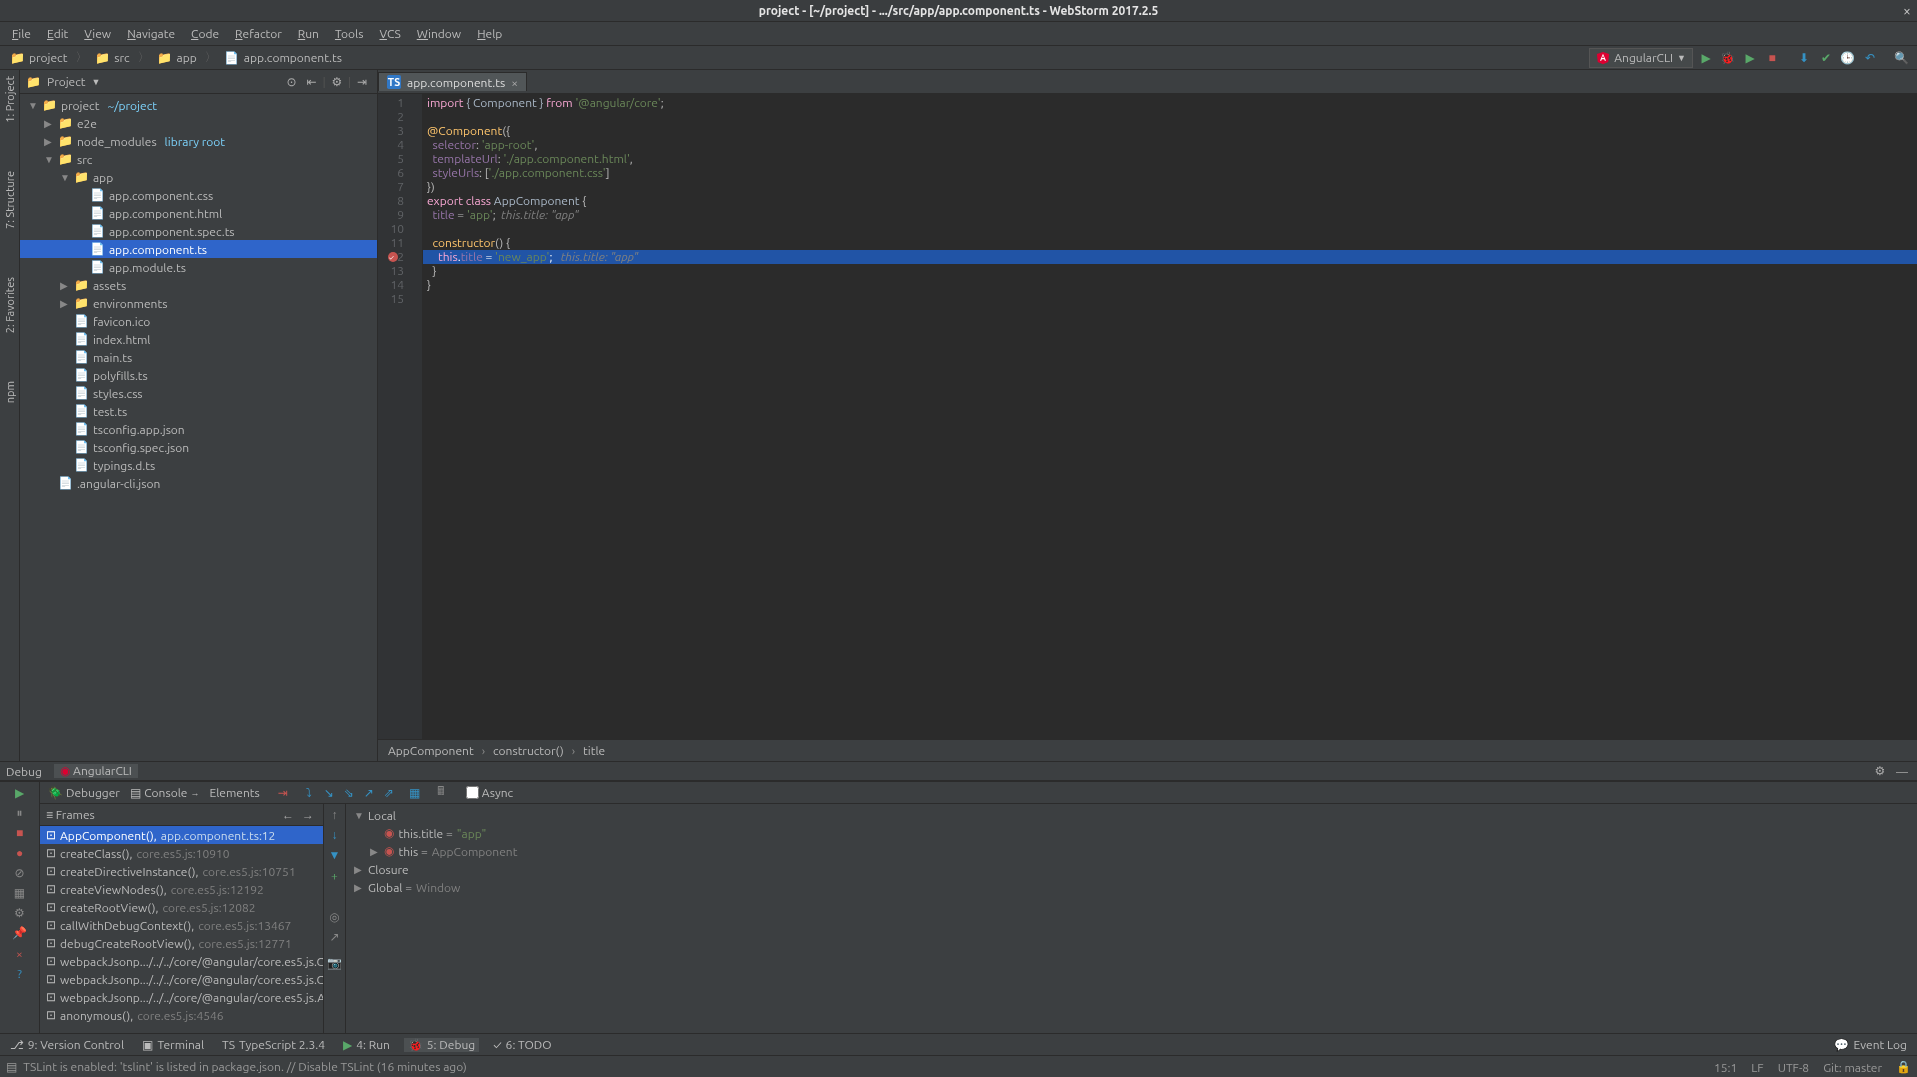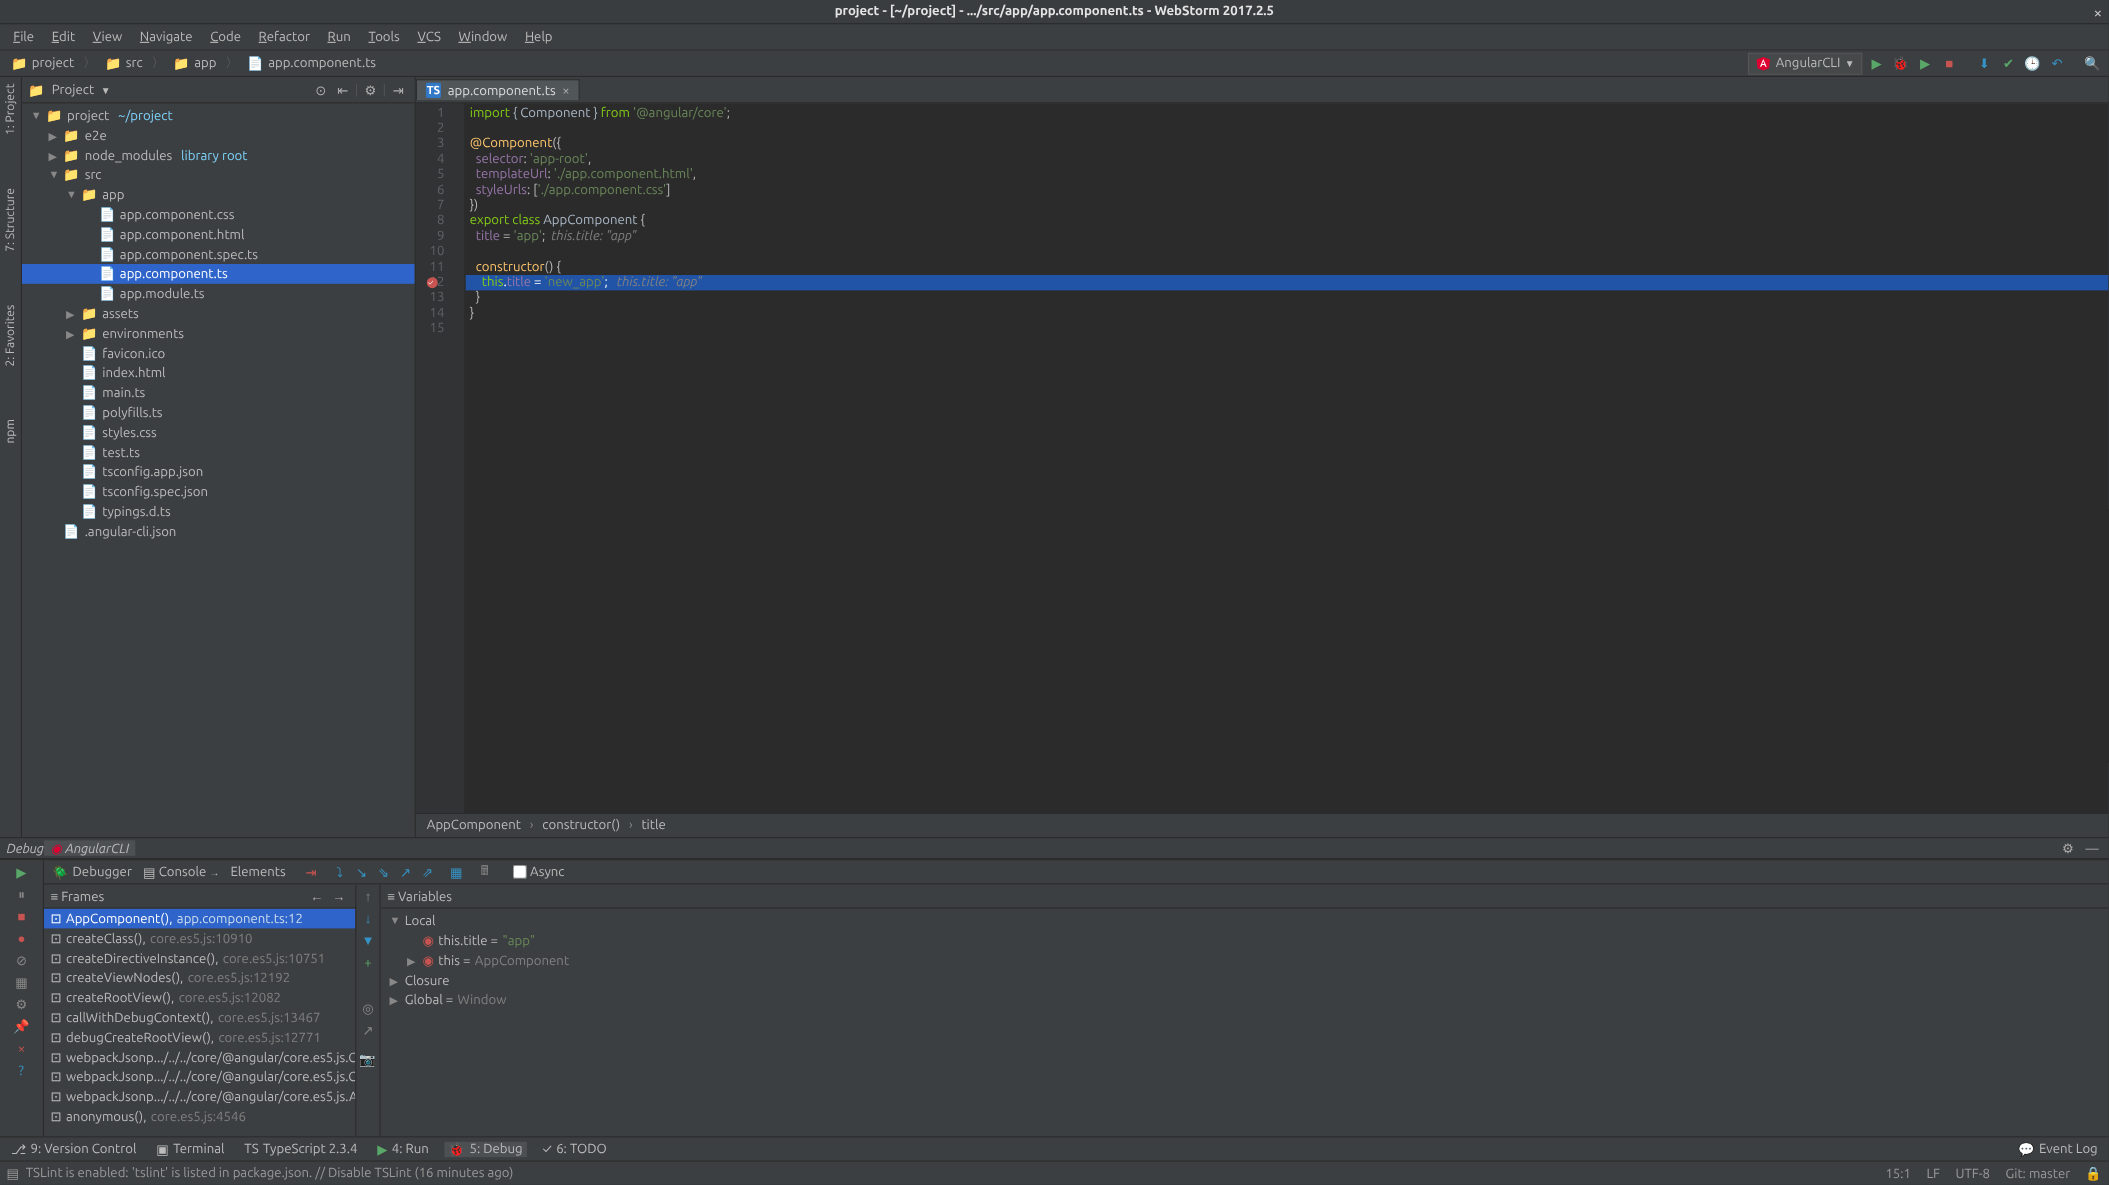--- a/index.html
+++ b/index.html
@@ -36,30 +36,30 @@
 .infobar .links { display:flex; gap:10px; }
 .infobar .link { color:#5394ec; cursor:pointer; }
 .code { flex:1; display:flex; font-family:Consolas,Monaco,monospace; position:relative; min-height:0; }
 .gutter { width:45px; background:#313335; color:#606366; text-align:right; padding:2px 18px 0 0; line-height:14px; font-size:11px; border-right:1px solid #2b2b2b; position:relative; }
 .gutter .ln { height:14px; position:relative; }
 .gutter .bp { position:absolute; left:10px; width:10px; height:10px; background:#c75450; border-radius:50%; top:2px; }
 .gutter .bp::after { content:"✓"; color:#fff; font-size:7px; position:absolute; left:1px; top:-2px; }
 .codebody { flex:1; padding-top:2px; font-size:12px; line-height:14px; white-space:pre; overflow:hidden; }
 .codebody .cl { height:14px; padding-left:4px; }
 .codebody .cl.exec { background:#2154a6; color:#fff; }
-.kw { color:#84cc16; }
+.kw { color:#f9a8d4; }
 .str { color:#6a8759; }
 .comment { color:#808080; font-style:italic; }
 .ident { color:#a9b7c6; }
 .func { color:#ffc66d; }
 .prop { color:#9876aa; }
 .crumb-bar { height:22px; background:#3c3f41; border-top:1px solid #2b2b2b; display:flex; align-items:center; padding:0 10px; gap:8px; color:#bbb; }
 .crumb-bar .sep { color:#888; }
 .debug-strip { height:20px; background:#3c3f41; border-top:1px solid #2b2b2b; border-bottom:1px solid #2b2b2b; display:flex; align-items:center; justify-content:space-between; padding:0 6px; }
-.debug-strip .dsl { display:flex; align-items:center; gap:0; color:#bbb;font-style:italic; }
+.debug-strip .dsl { display:flex; align-items:center; gap:12px; color:#bbb; }
 .debug-strip .dsl .sel { background:#4c5052; padding:0 6px; }
 .debug-panel { height:252px; background:#3c3f41; display:flex; border-top:1px solid #2b2b2b; }
 .dbg-left { width:40px; background:#3c3f41; border-right:1px solid #2b2b2b; display:flex; flex-direction:column; align-items:center; gap:2px; padding-top:2px; }
 .dbg-left .ib { width:20px; height:18px; display:flex; align-items:center; justify-content:center; cursor:pointer; color:#aaa; }
 .dbg-main { flex:1; display:flex; flex-direction:column; }
 .dbg-tabs { height:22px; border-bottom:1px solid #2b2b2b; display:flex; align-items:center; padding:0 4px; gap:2px; }
 .dbg-tabs .t { padding:0 4px; color:#bbb; cursor:pointer; display:flex; align-items:center; gap:3px; }
 .dbg-tabs .icons { display:flex; gap:2px; margin-left:8px; }
 .dbg-body { flex:1; display:flex; min-height:0; }
 .frames-pane { width:284px; border-right:1px solid #2b2b2b; display:flex; flex-direction:column; }
@@ -466,23 +466,20 @@
         <span class="toolbtn" style="color:#3592c4">↓</span>
         <span class="toolbtn" style="color:#3592c4">▼</span>
         <span class="toolbtn" style="color:#59a869">+</span>
         <span style="height:20px"></span>
         <span class="toolbtn" style="color:#888">◎</span>
         <span class="toolbtn" style="color:#888">↗</span>
         <span style="height:4px"></span>
         <span class="toolbtn" style="color:#888">📷</span>
       </div>
       <div class="vars-pane">
-        <div class="pane-head">
-          <span><span>≡</span> <span>Variables</span></span>
-        </div>
         <div class="vars-body" id="vars">
             <div class="vnode" style="padding-left: 8px;">
               <span class="arrow">▼</span>
               <span>Local</span>
             </div>
             <div class="vnode" style="padding-left: 24px;">
               <span class="arrow"></span>
               <span style="color: rgb(199, 84, 80);">◉</span>
               <span>this.title = </span>
               <span class="val">"app"</span>

